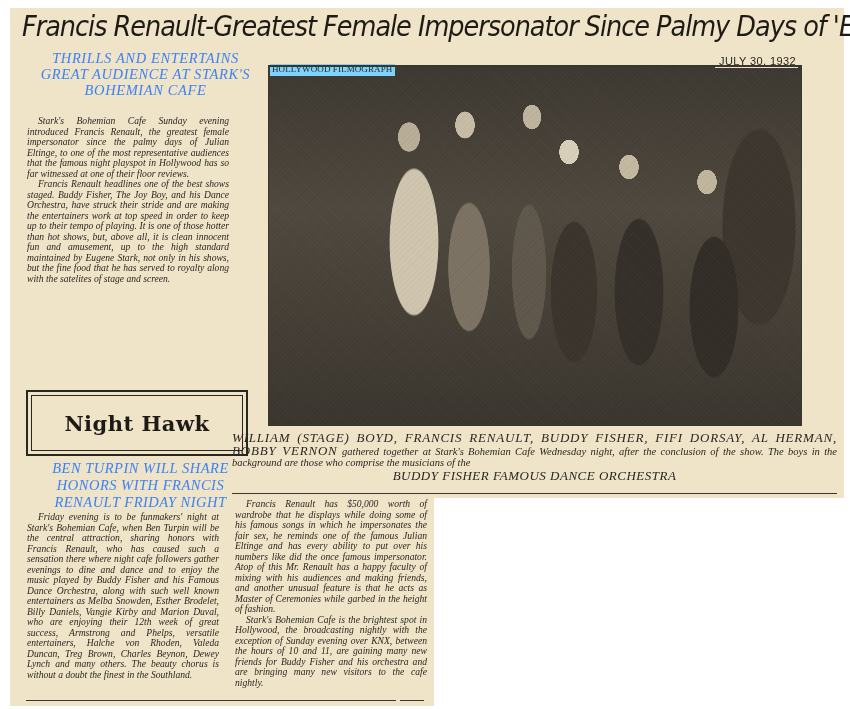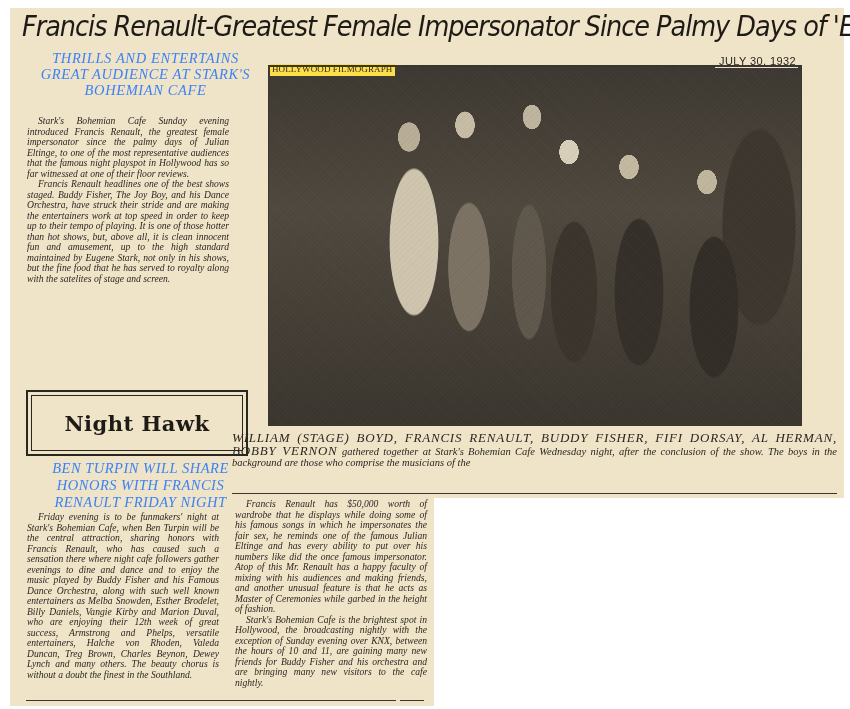--- a/index.html
+++ b/index.html
@@ -45,21 +45,21 @@
        radial-gradient(ellipse 40px 120px at 370px 225px, #342f28 60%, transparent 62%),
        radial-gradient(ellipse 16px 20px at 360px 100px, #c3b8a0 60%, transparent 62%),
        radial-gradient(ellipse 40px 115px at 445px 240px, #322d27 60%, transparent 62%),
        radial-gradient(ellipse 16px 20px at 438px 115px, #c0b59d 60%, transparent 62%),
        radial-gradient(ellipse 60px 160px at 490px 160px, #3c362e 60%, transparent 62%),
        linear-gradient(180deg, #3d3831 0%, #4f483e 40%, #3a352e 100%);
   }
   .photo-noise { position:absolute; inset:0; opacity:0.22;
      background-image: repeating-linear-gradient(45deg, rgba(255,255,255,0.08) 0 1px, transparent 1px 3px),
                        repeating-linear-gradient(-45deg, rgba(0,0,0,0.12) 0 1px, transparent 1px 4px); }
-  .photo-label-left { position:absolute; left:270px; top:64px; background:#fde047; padding:0 3px 1px 2px;
+  .photo-label-left { position:absolute; left:270px; top:64px; background:#7dd3fc; padding:0 3px 1px 2px;
                       font-family:"Liberation Serif", serif; font-size:9px; letter-spacing:0.1px;
                       color:#2b2722; line-height:11px; }
   .photo-label-right { position:absolute; right:52px; top:56px; background:#efe3c8; padding:0 2px 1px 4px;
                        font-family:Liberation Sans, sans-serif; font-size:11px; letter-spacing:0.4px;
                        color:#2b2722; line-height:11px; }
   .caption { position:absolute; left:232px; top:432px; width:605px; font-family:"Liberation Serif", serif;
              font-style:italic; color:#2b2722; text-align:justify; font-size:10.5px; line-height:11.5px; }
   .caption .names { font-size:13px; letter-spacing:0.8px; text-transform:uppercase; }
   .caption .orchestra { display:block; text-align:center; font-size:13px; letter-spacing:0.5px; text-transform:uppercase; line-height:13px; }
 </style>
@@ -90,20 +90,21 @@
   <div class="photo-bg"></div>
   <div class="photo-noise"></div>
 </div>
 <div class="photo-label-left">HOLLYWOOD FILMOGRAPH</div>
 <div class="photo-label-right">JULY 30, 1932</div>
 <div class="rule" style="left:268px; top:65px; width:534px; height:2px;"></div>
 
 <div class="caption">
   <span class="names">William (Stage) Boyd, Francis Renault, Buddy Fisher, Fifi Dorsay, Al Herman, Bobby Vernon</span>
   <span>gathered together at Stark's Bohemian Cafe Wednesday night, after the conclusion of the show. The boys in the background are those who comprise the musicians of the</span>
+  <span class="orchestra">Buddy Fisher Famous Dance Orchestra</span>
 </div>
 <div class="rule" style="left:232px; top:493px; width:605px;"></div>
 
 <div class="body-col col3">
   <p>Francis Renault has $50,000 worth of wardrobe that he displays while doing some of his famous songs in which he impersonates the fair sex, he reminds one of the famous Julian Eltinge and has every ability to put over his numbers like did the once famous impersonator. Atop of this Mr. Renault has a happy faculty of mixing with his audiences and making friends, and another unusual feature is that he acts as Master of Ceremonies while garbed in the height of fashion.</p>
   <p>Stark's Bohemian Cafe is the brightest spot in Hollywood, the broadcasting nightly with the exception of Sunday evening over KNX, between the hours of 10 and 11, are gaining many new friends for Buddy Fisher and his orchestra and are bringing many new visitors to the cafe nightly.</p>
 </div>
 
 <div class="rule" style="left:26px; top:700px; width:370px;"></div>
 <div class="rule" style="left:400px; top:700px; width:24px;"></div>

